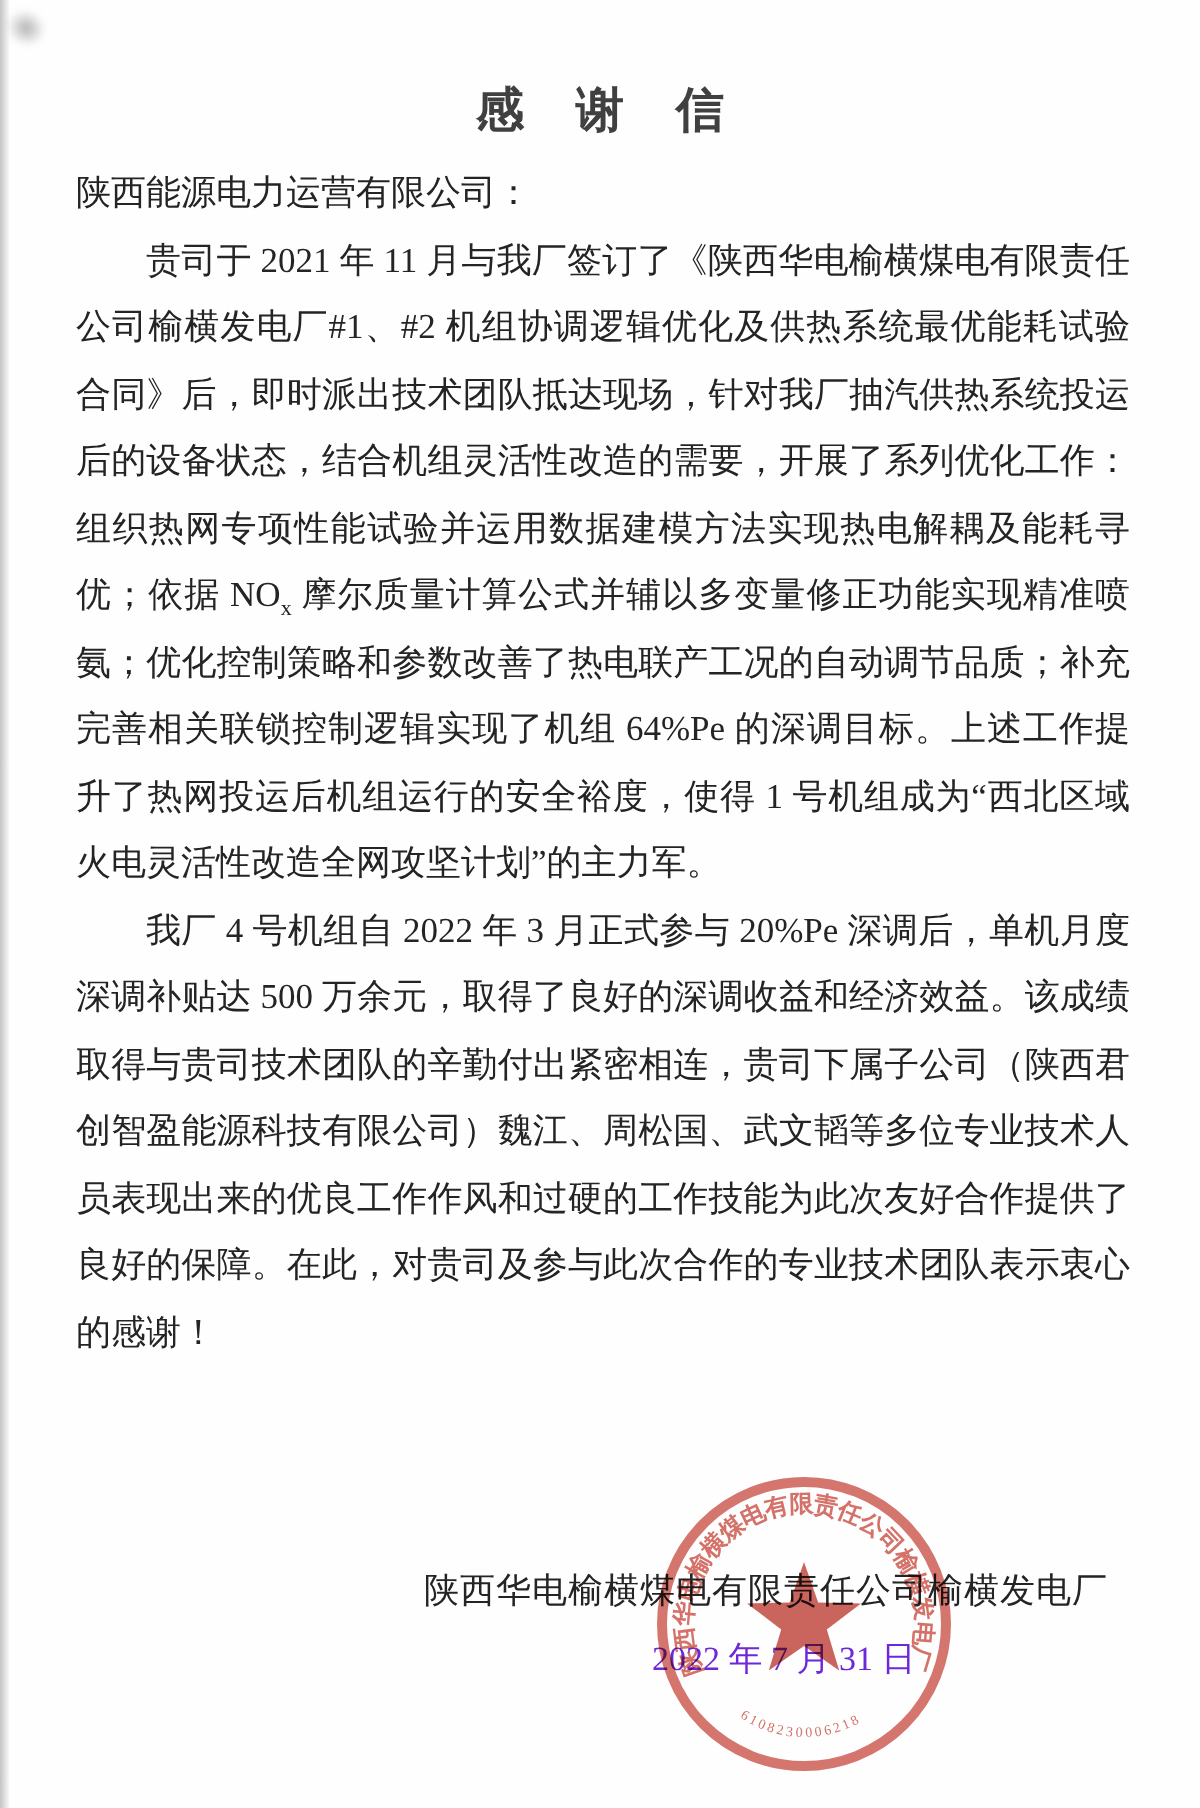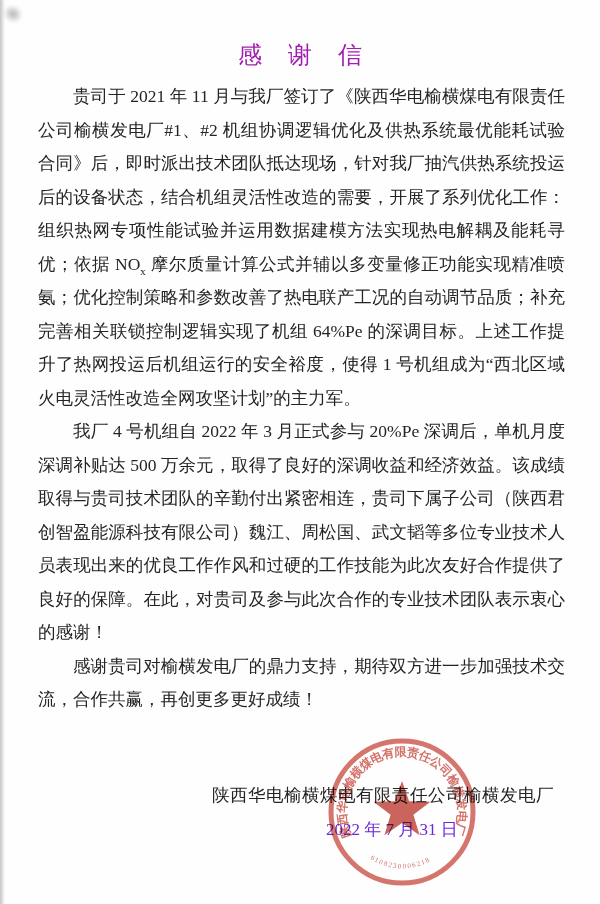--- a/index.html
+++ b/index.html
@@ -18,21 +18,21 @@
   }
   .smudge {
     position:absolute; left:3px; top:5px; width:20px; height:18px;
     background:radial-gradient(ellipse at center, rgba(90,90,90,.45), rgba(90,90,90,0) 70%);
     filter:blur(1.5px); transform:rotate(25deg);
     pointer-events:none;
   }
   .title {
     position:absolute; top:39px; left:0; width:100%;
     margin:0; text-align:center;
-    font-size:24px; font-weight:400; color:#a21caf;
+    font-size:24px; font-weight:700; color:#404040;
     letter-spacing:10px; text-indent:10px;
   }
   .body-text {
     position:absolute; left:38px; top:80px; width:527px;
     font-size:17.5px; line-height:33.5px;
     text-align:justify;
   }
   .salutation { text-indent:0; }
   .para { margin:0; text-indent:2em; }
   .para sub { font-size:11px; line-height:0; }
@@ -56,24 +56,24 @@
 <body>
 
 <div class="page">
 
   <div class="edge-shade"></div>
   <div class="smudge"></div>
 
   <h1 class="title">感 谢 信</h1>
 
   <div class="body-text">
+    <div class="salutation">陕西能源电力运营有限公司：</div>
     <div id="paragraphs">
         <p class="para"><span>贵司于 2021 年 11 月与我厂签订了《陕西华电榆横煤电有限责任公司榆横发电厂#1、#2 机组协调逻辑优化及供热系统最优能耗试验合同》后，即时派出技术团队抵达现场，针对我厂抽汽供热系统投运后的设备状态，结合机组灵活性改造的需要，开展了系列优化工作：组织热网专项性能试验并运用数据建模方法实现热电解耦及能耗寻优；依据 NO</span><sub>x</sub><span> 摩尔质量计算公式并辅以多变量修正功能实现精准喷氨；优化控制策略和参数改善了热电联产工况的自动调节品质；补充完善相关联锁控制逻辑实现了机组 64%Pe 的深调目标。上述工作提升了热网投运后机组运行的安全裕度，使得 1 号机组成为“西北区域火电灵活性改造全网攻坚计划”的主力军。</span></p>
         <p class="para"><span>我厂 4 号机组自 2022 年 3 月正式参与 20%Pe 深调后，单机月度深调补贴达 500 万余元，取得了良好的深调收益和经济效益。该成绩取得与贵司技术团队的辛勤付出紧密相连，贵司下属子公司（陕西君创智盈能源科技有限公司）魏江、周松国、武文韬等多位专业技术人员表现出来的优良工作作风和过硬的工作技能为此次友好合作提供了良好的保障。在此，对贵司及参与此次合作的专业技术团队表示衷心的感谢！</span></p>
-        <p class="para"><span>感谢贵司对榆横发电厂的鼎力支持，期待双方进一步加强技术交流，合作共赢，再创更多更好成绩！</span></p>
       </div>
   </div>
 
   <div class="signature">陕西华电榆横煤电有限责任公司榆横发电厂</div>
   <div class="date">2022 年 7 月 31 日</div>
 
   <svg class="seal" width="170" height="170" viewBox="0 0 170 170" xmlns="http://www.w3.org/2000/svg">
     <circle cx="85" cy="85" r="71" fill="none" stroke="#c94b41" stroke-width="5" stroke-opacity="0.85"></circle>
     <polygon points="85,54 92.1,74.3 113.5,74.7 96.4,87.7 102.6,108.3 85,96 67.4,108.3 73.6,87.7 56.5,74.7 77.9,74.3" fill="#bf4038" fill-opacity="0.9"></polygon>
     <path id="sealTopArc" d="M 34.3 108.7 A 56 56 0 1 1 135.7 108.7" fill="none"></path>

